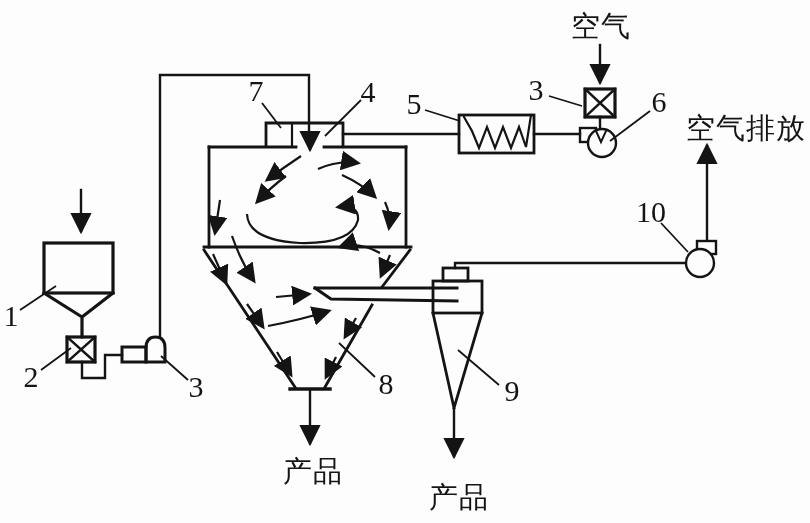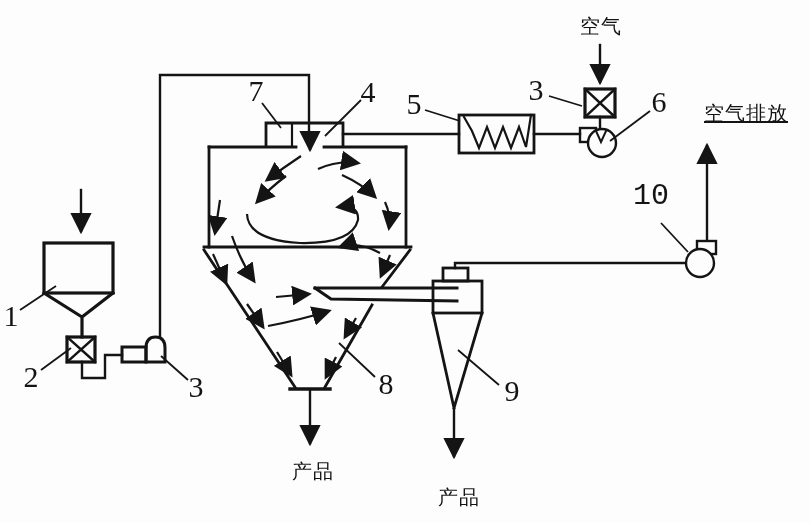--- a/index.html
+++ b/index.html
@@ -8,21 +8,21 @@
     background:#fdfdfd;
     font-family:"Liberation Serif", serif;
     color:#141414;
   }
   .stage{position:absolute;left:0;top:0;width:810px;height:523px;}
   svg{position:absolute;left:0;top:0;}
   .lbl{
     position:absolute;transform:translate(-50%,-50%);
     white-space:nowrap;line-height:1;user-select:none;
   }
-  .cn{font-size:20px;letter-spacing:1px;font-weight:500;}
+  .cn{font-size:29px;letter-spacing:1px;font-weight:500;}
   .num{font-size:30px;}
 </style>
 </head>
 <body>
 
 <div class="stage">
 
 <svg width="810" height="523" viewBox="0 0 810 523">
   <defs>
     <marker id="ah" viewBox="0 0 10 10" refX="8.5" refY="5" markerWidth="9" markerHeight="9" orient="auto-start-reverse">
@@ -145,29 +145,29 @@
       <path d="M262,103 L281,128"></path>
       <path d="M339,343 L375,377"></path>
       <path d="M458,350 L499,385"></path>
       <path d="M661,223 L688,252"></path>
       <path d="M549,96 L582,106"></path>
     </g>
   </g>
 </svg>
 
 <span class="lbl cn" style="left:601px;top:26px;">空气</span>
-<span class="lbl cn" style="left:746px;top:113px;text-decoration:underline;">空气排放</span>
+<span class="lbl cn" style="left:746px;top:128px;">空气排放</span>
 <span class="lbl cn" style="left:313px;top:471px;">产品</span>
 <span class="lbl cn" style="left:459px;top:497px;">产品</span>
 
 <span class="lbl num" style="left:11px;top:316px;">1</span>
 <span class="lbl num" style="left:31px;top:377px;">2</span>
 <span class="lbl num" style="left:196px;top:387px;">3</span>
 <span class="lbl num" style="left:368px;top:92px;">4</span>
 <span class="lbl num" style="left:414px;top:104px;">5</span>
 <span class="lbl num" style="left:659px;top:102px;">6</span>
 <span class="lbl num" style="left:256px;top:91px;">7</span>
 <span class="lbl num" style="left:386px;top:384px;">8</span>
 <span class="lbl num" style="left:512px;top:391px;">9</span>
-<span class="lbl num" style="left:651px;top:196px;font-family:Liberation Mono, monospace;">10</span>
+<span class="lbl num" style="left:651px;top:212px;">10</span>
 <span class="lbl num" style="left:536px;top:90px;">3</span>
 
 </div>
 
 </body></html>

